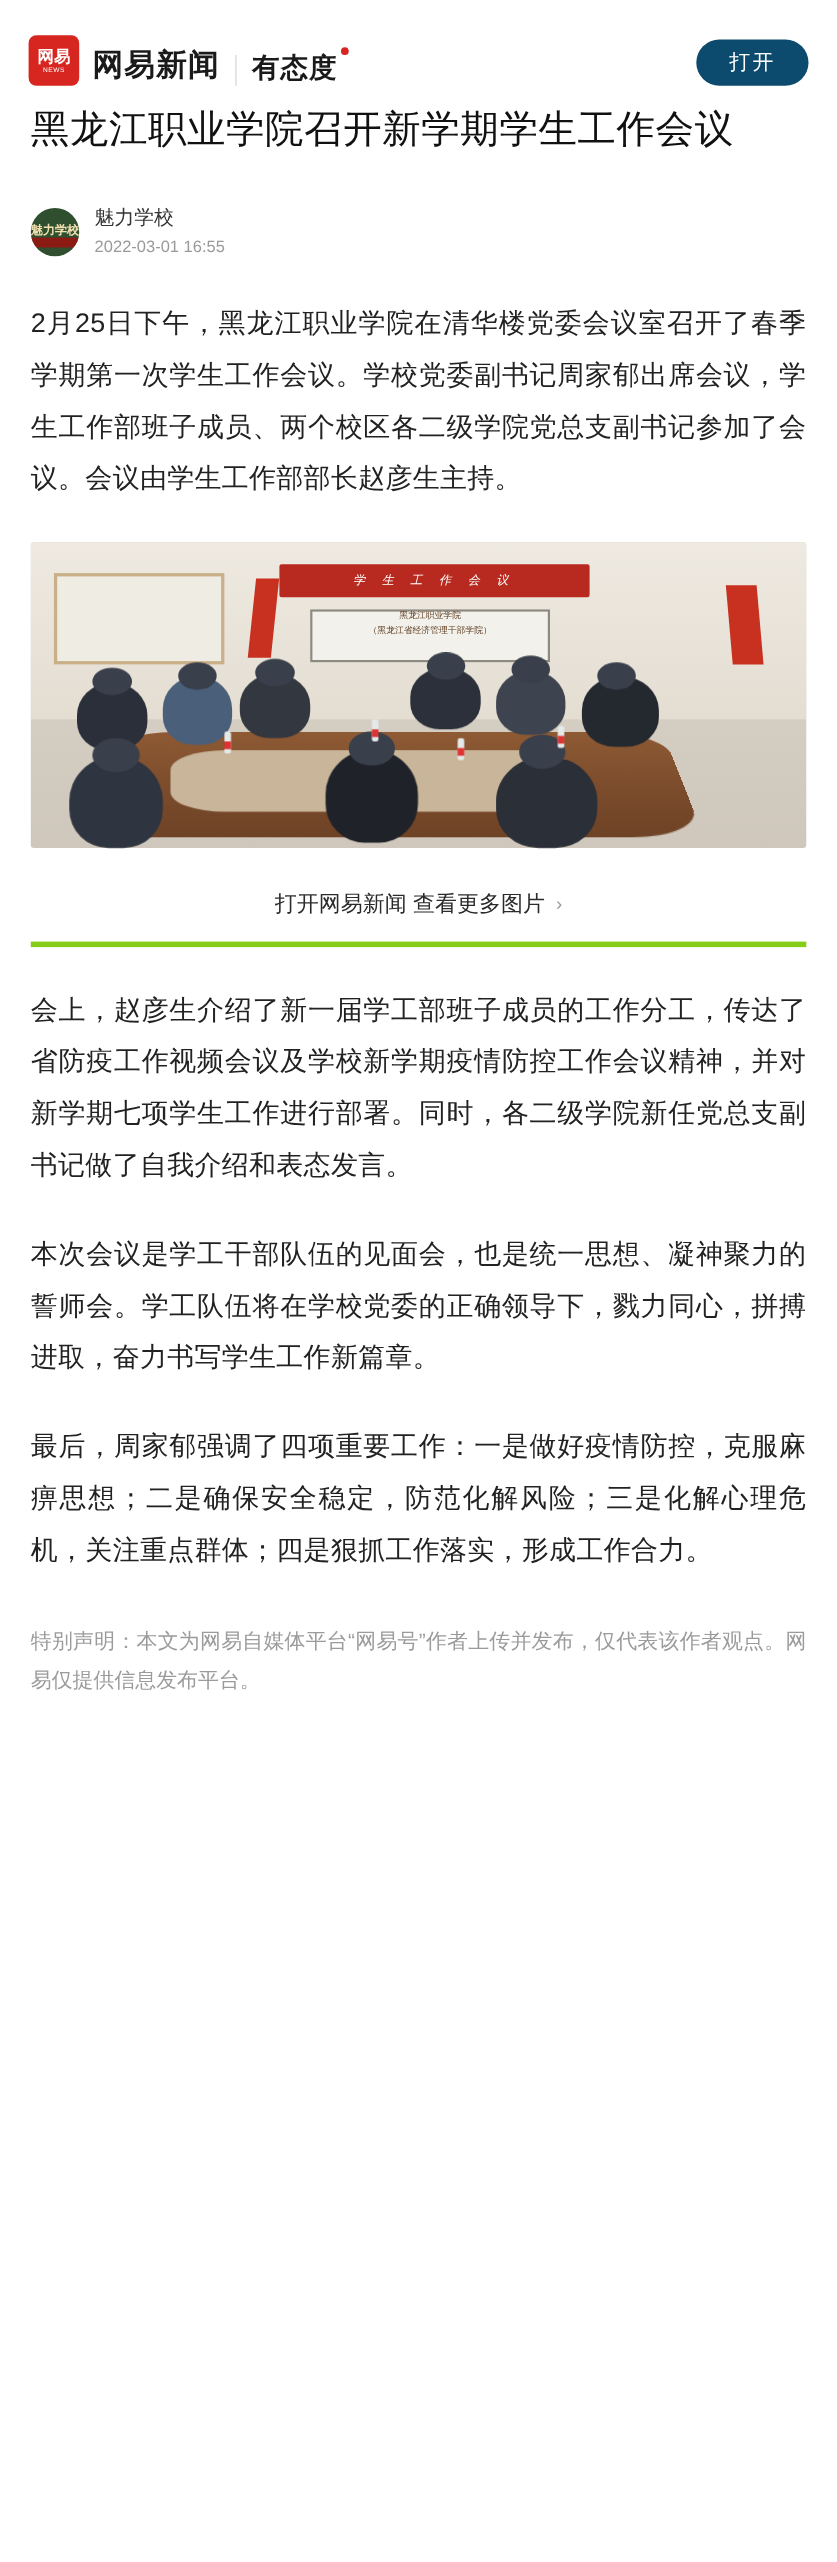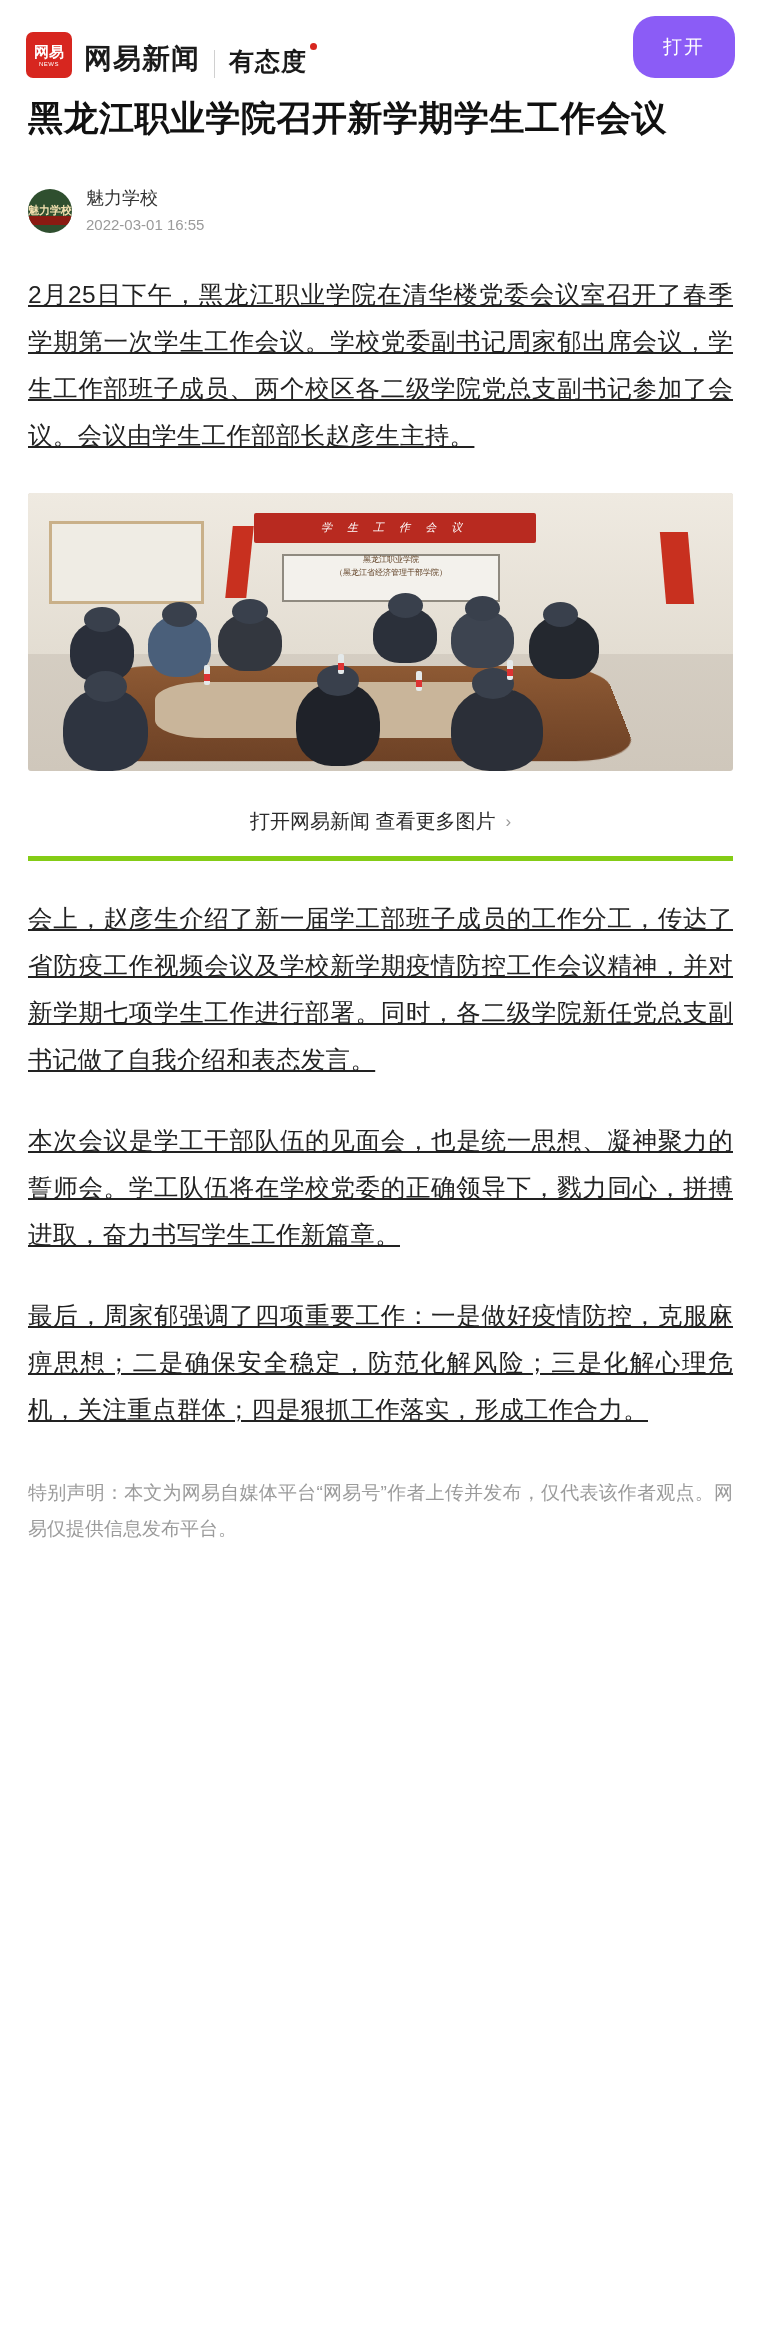--- a/index.html
+++ b/index.html
@@ -51,36 +51,36 @@
   }
   .slogan .dot {
     position: absolute;
     top: -2px; right: -10px;
     width: 7px; height: 7px;
     border-radius: 50%;
     background: #d7261f;
   }
   .header-spacer { flex: 1; }
   .open-btn {
-    background: #8b5cf6;
+    background: #0c4a6e;
     color: #fff;
     font-size: 19px;
     border: none;
     border-radius: 22px;
-    padding: 18px 30px;
+    padding: 8px 30px;
     cursor: pointer;
     letter-spacing: 2px;
   }
 
   
   .article { padding: 0 28px; }
   .title {
     font-size: 35px;
     line-height: 1.48;
-    font-weight: 700;
+    font-weight: 400;
     color: #111;
     letter-spacing: .5px;
     margin-top: 14px;
   }
 
   .byline {
     display: flex;
     align-items: flex-end;
     margin-top: 42px;
   }
@@ -119,21 +119,20 @@
     margin-top: 5px;
   }
 
   .para {
     font-size: 24.5px;
     line-height: 1.92;
     color: #222;
     margin-top: 34px;
     text-align: justify;
     letter-spacing: .3px;
-    text-decoration: underline;
   }
   .para.first { margin-top: 38px; }
 
   .figure { margin-top: 34px; }
   .photo {
     width: 100%;
     height: 278px;
     border-radius: 3px;
     position: relative;
     overflow: hidden;

